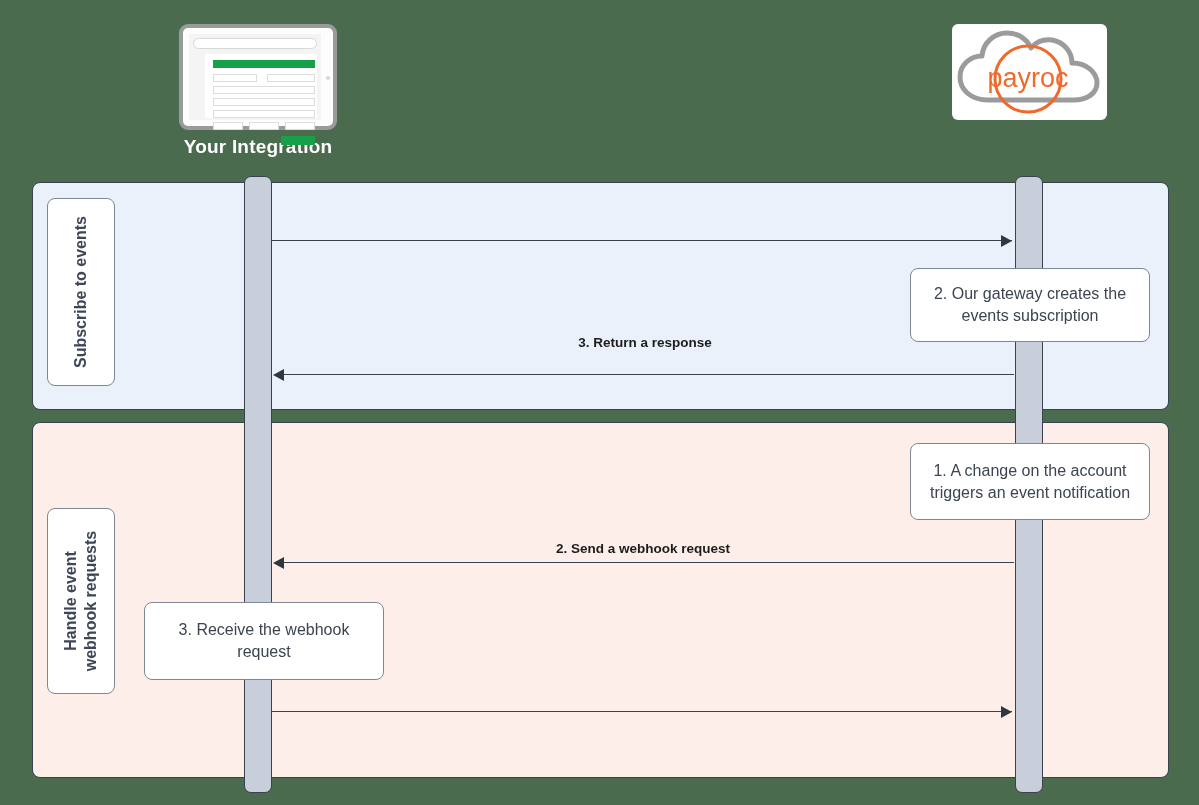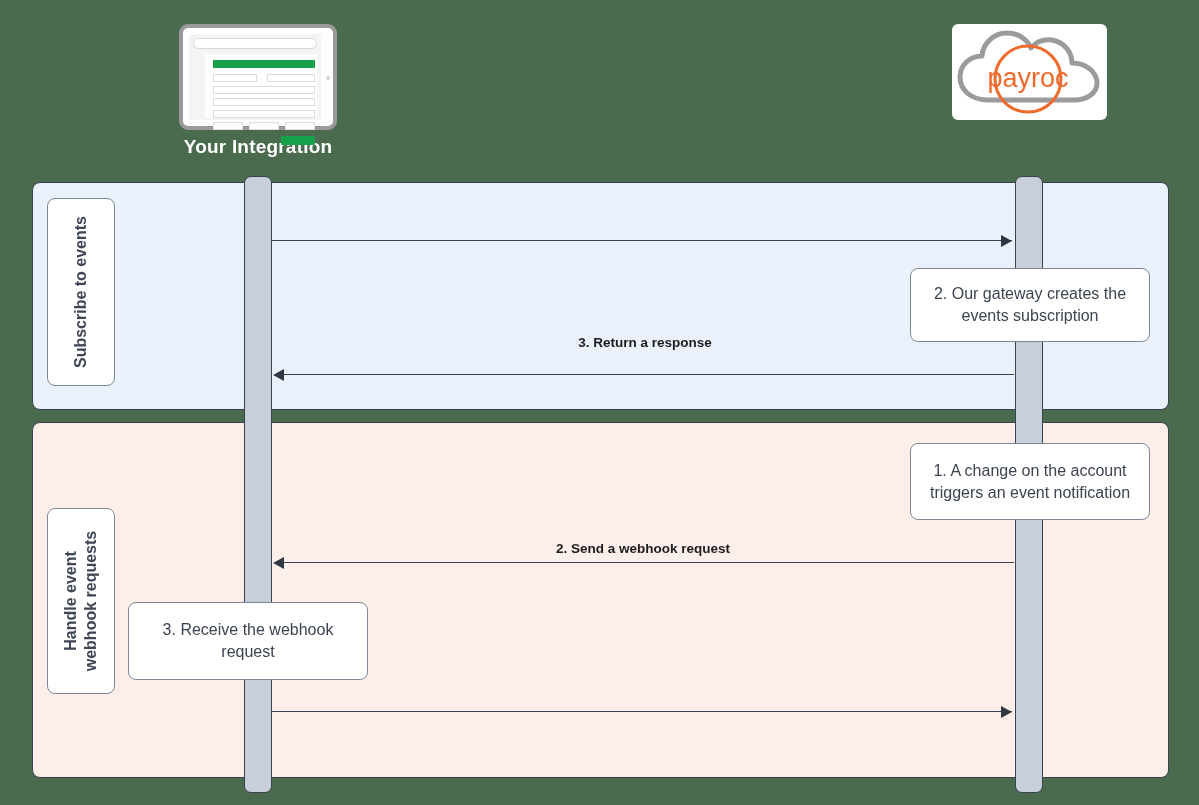--- a/index.html
+++ b/index.html
@@ -232,18 +232,18 @@
   <div class="msg-line" style="left:284px; top:374px; width:730px;"></div>
   <div class="arrowhead arrow-left" style="left:273px; top:369px;"></div>
   <div class="msg-label" style="left:400px; top:335px; width:490px;">3. Return a response</div>
 
   <div class="note" style="left:910px; top:443px; width:240px; height:77px;">1. A change on the account triggers an event notification</div>
 
   <div class="msg-line" style="left:284px; top:562px; width:730px;"></div>
   <div class="arrowhead arrow-left" style="left:273px; top:557px;"></div>
   <div class="msg-label" style="left:398px; top:541px; width:490px;">2. Send a webhook request</div>
 
-  <div class="note" style="left:128px; top:602px; width:240px; height:78px;">3. Receive the webhook request</div>
+  <div class="note" style="left:144px; top:602px; width:240px; height:78px;">3. Receive the webhook request</div>
 
   <div class="msg-line" style="left:272px; top:711px; width:740px;"></div>
   <div class="arrowhead arrow-right" style="left:1001px; top:706px;"></div>
 
 </div>
 
 </body></html>

